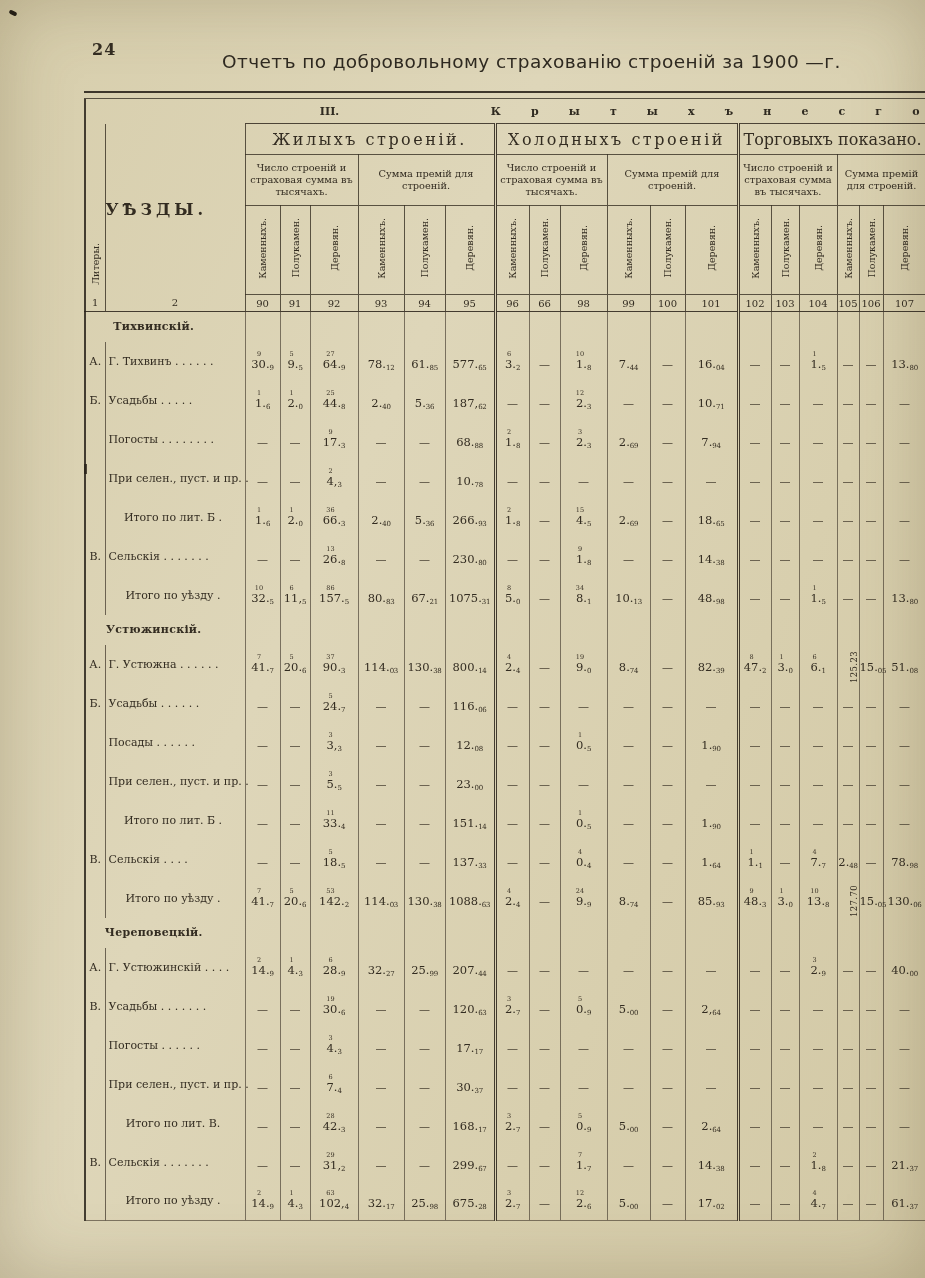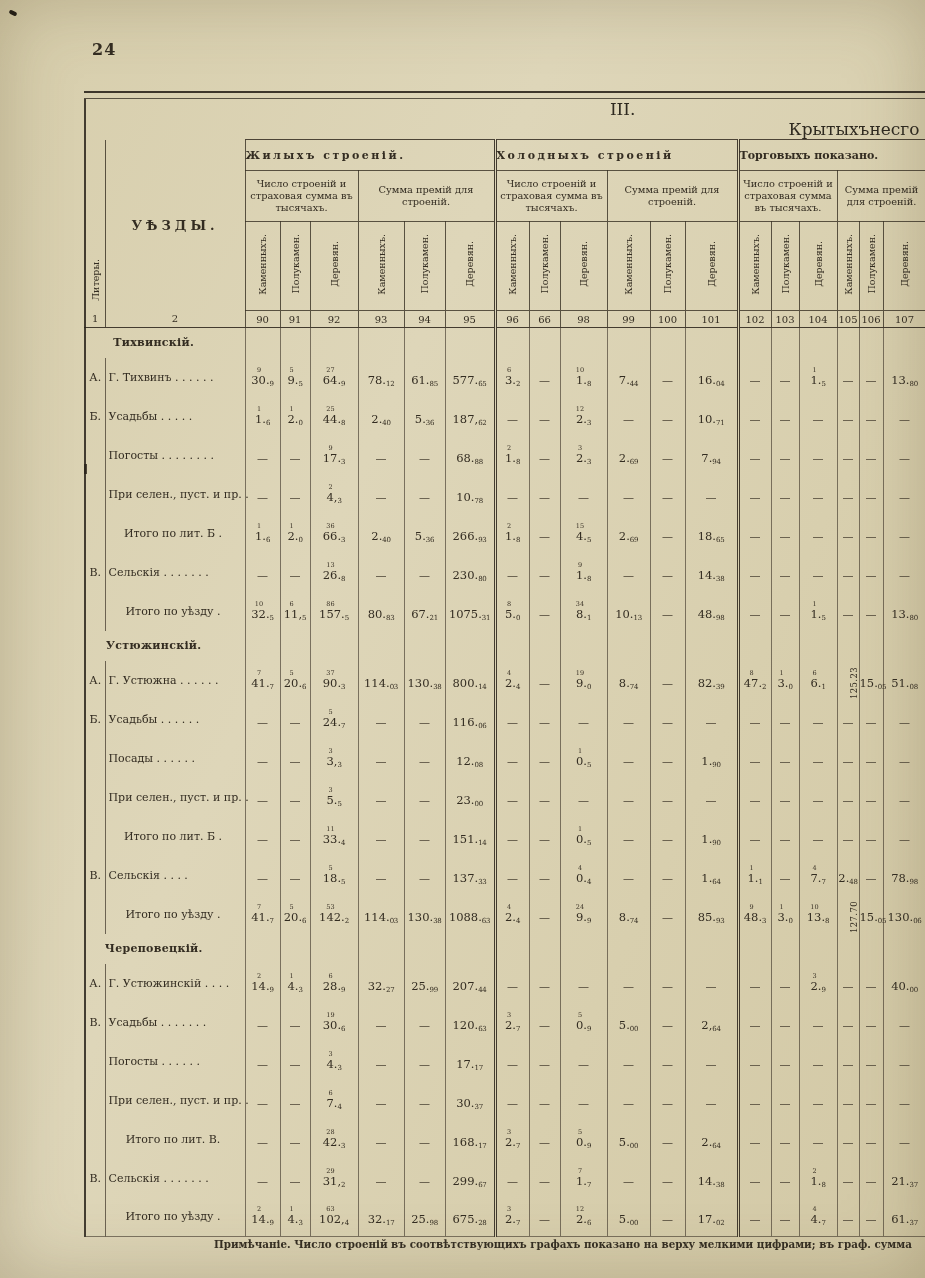--- a/index.html
+++ b/index.html
@@ -8,28 +8,28 @@
   .speck1{position:absolute;left:9px;top:11px;width:8px;height:4px;background:#241e15;border-radius:2px;transform:rotate(24deg);}
   .speck2{position:absolute;left:84px;top:464px;width:3px;height:10px;background:rgba(40,32,22,.8);}
   .pageno{position:absolute;left:92px;top:40px;font-size:16px;font-weight:bold;letter-spacing:1px;}
   .title{position:absolute;left:222px;top:51px;width:700px;font-family:"DejaVu Sans",sans-serif;font-size:18.5px;color:#2e2920;letter-spacing:.4px;white-space:nowrap;}
   .toprule{position:absolute;left:84px;right:0;top:91px;height:5px;border-top:2.5px solid rgba(45,38,28,.9);border-bottom:1.2px solid rgba(45,38,28,.75);}
   table{position:absolute;left:84px;top:99px;width:841px;border-collapse:collapse;table-layout:fixed;border-left:2px solid rgba(40,34,26,.85);border-right:1px solid rgba(60,50,38,.5);border-bottom:1px solid rgba(60,50,38,.6);}
   td{padding:0;overflow:visible;}
   
   .r1-left{height:24px;}
   .r1-main{height:24px;border-bottom:1.3px solid rgba(50,42,32,.85);}
-  .spread{display:flex;align-items:center;font-size:17px;font-weight:normal;color:#2f2a20;flex-direction:column;}
+  .spread{display:flex;align-items:center;font-size:11px;font-weight:bold;color:#2f2a20;}
   .spread .num{margin-left:11%;}
   .letters{display:flex;flex:0 0 63%;margin-left:auto;justify-content:space-between;padding-right:6px;}
   .lit-h{border-left:none;}
   .vtext{writing-mode:vertical-rl;transform:rotate(180deg);white-space:nowrap;display:inline-block;}
   .lit-h .vtext{font-size:9.5px;}
-  .uezd-h{border-left:1px solid rgba(55,47,35,.8);text-align:center;font-weight:bold;font-size:13px;letter-spacing:4px;}
-  .grp{border-left:1px solid rgba(55,47,35,.8);border-bottom:1px solid rgba(55,47,35,.8);text-align:left;font-weight:bold;font-size:11px;height:30px;vertical-align:middle;}
+  .uezd-h{border-left:1px solid rgba(55,47,35,.8);text-align:left;font-weight:bold;font-size:16px;letter-spacing:4px;}
+  .grp{border-left:1px solid rgba(55,47,35,.8);border-bottom:1px solid rgba(55,47,35,.8);text-align:center;font-weight:normal;font-size:16px;height:30px;vertical-align:middle;}
   .grp.sp{letter-spacing:2.5px;}
   .sub{border-left:1px solid rgba(55,47,35,.8);border-bottom:1px solid rgba(55,47,35,.8);text-align:center;font-size:9.8px;line-height:1.2;height:48px;vertical-align:middle;padding:1px 2px;}
   .mat{border-left:1px solid rgba(55,47,35,.8);border-bottom:1px solid rgba(55,47,35,.8);height:88px;text-align:center;vertical-align:middle;}
   .mat .vtext{font-size:9.5px;}
   .numrow td{border-left:1px solid rgba(55,47,35,.8);border-bottom:1.6px solid rgba(50,42,32,.9);height:16px;text-align:center;font-size:10px;vertical-align:middle;}
   .numrow td:first-child{border-left:none;}
   .gl{border-left:3px double rgba(50,42,32,.9) !important;}
   
   tbody td{vertical-align:middle;}
   tbody tr{height:39px;}
@@ -46,20 +46,21 @@
   .rotv{display:inline-block;transform:rotate(-90deg);font-size:8.5px;white-space:nowrap;letter-spacing:.4px;}
   .note{position:absolute;left:214px;top:1238px;width:700px;font-size:10.3px;font-weight:bold;color:#352e22;white-space:nowrap;}
 </style>
 </head>
 <body>
 
 <div class="page">
   <span class="speck1"></span>
   <span class="speck2"></span>
   <div class="pageno">24</div>
+  <div class="title">Отчетъ по добровольному страхованію строеній за 1900 —г.</div>
   <div class="toprule"></div>
 
   <table>
     <colgroup>
       <col style="width:20px">
         <col style="width:140px">
       <col style="width:35px">
         <col style="width:30px">
         <col style="width:48px">
         <col style="width:46px">
@@ -1809,17 +1810,13 @@
             <span class="dash">—</span>
           </td>
           <td class="dcell">
             <span class="cnt">&nbsp;</span>
             <span class="val"><span class="vi">61.</span><span class="vd">37</span></span>
           </td>
         </tr>
       </tbody>
   </table>
 
-  <div class="note">
-    <span>Примѣчаніе.</span>
-    <span>Число строеній въ соотвѣтствующихъ графахъ показано на верху мелкими цифрами; въ граф. сумма</span>
-  </div>
 </div>
 
 </body></html>

